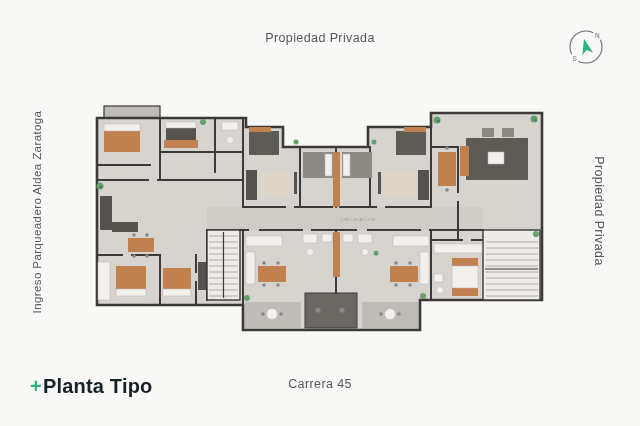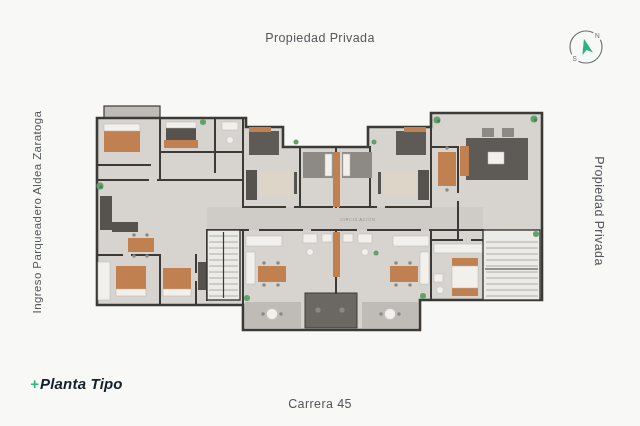--- a/index.html
+++ b/index.html
@@ -5,22 +5,22 @@
   html,body{margin:0;padding:0;}
   body{
     width:640px;height:426px;position:relative;overflow:hidden;
     background:var(--page-bg,#f8f8f6);
     font-family:"Liberation Sans", sans-serif;
   }
   .lbl{position:absolute;color:var(--label-gray,#55585c);font-size:12.5px;letter-spacing:.4px;white-space:nowrap;}
   #lbl-top{top:31px;left:0;width:640px;text-align:center;}
   #lbl-left{left:37px;top:212px;transform:translate(-50%,-50%) rotate(-90deg);font-size:11.5px;}
   #lbl-right{left:599px;top:211px;transform:translate(-50%,-50%) rotate(90deg);}
-  #lbl-bottom{top:377px;left:0;width:640px;text-align:center;margin-top:20px;}
-  #plan-title{position:absolute;left:30px;top:375px;font-size:15px;font-weight:bold;color:var(--title-dark,#15202b);letter-spacing:.2px;font-style:italic;}
+  #lbl-bottom{top:377px;left:0;width:640px;text-align:center;}
+  #plan-title{position:absolute;left:30px;top:375px;font-size:20px;font-weight:bold;color:var(--title-dark,#15202b);letter-spacing:.2px;}
   #plan-title .plus{color:var(--accent-green,#2bb381);margin-right:1px;font-weight:bold;}
   #plan-svg{position:absolute;left:0;top:0;}
   #compass-svg{position:absolute;left:563px;top:24px;}
 
   
   .wall{stroke:var(--wall,#3c3a37);stroke-width:2;stroke-linecap:square;fill:none;}
   .wallthick{stroke:var(--wall,#3c3a37);stroke-width:2.6;fill:var(--floor,#d7d4d0);}
   .wallthin{stroke:var(--wall,#3c3a37);stroke-width:1.2;fill:none;}
   .floordark{fill:var(--floor-dark,#bfbcb7);}
   .corr{fill:var(--corridor,#cfccc7);}

